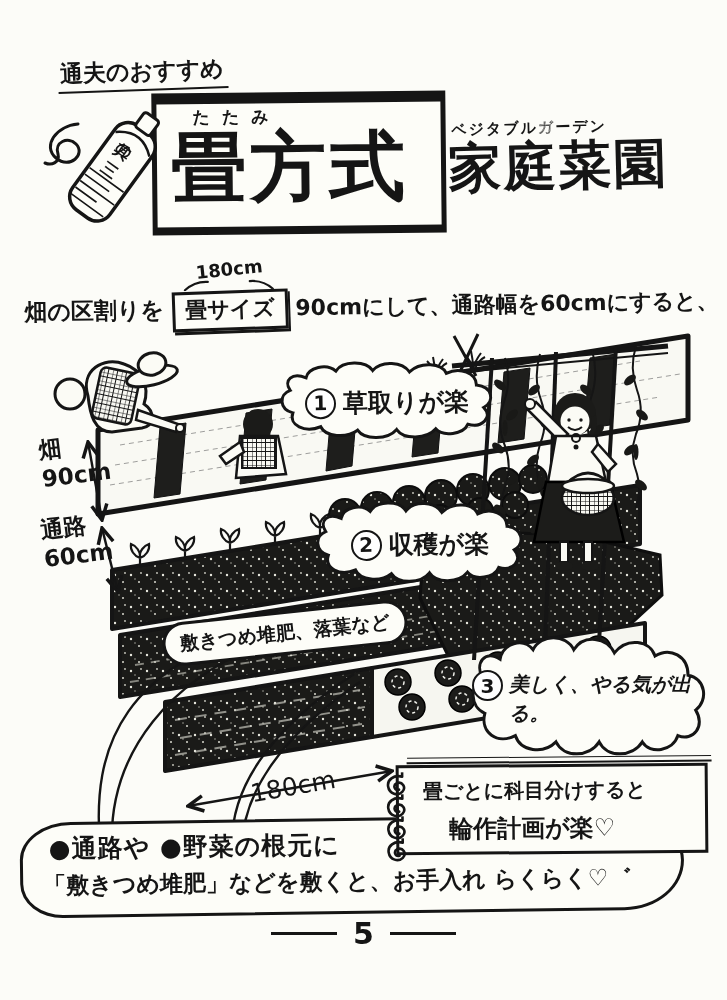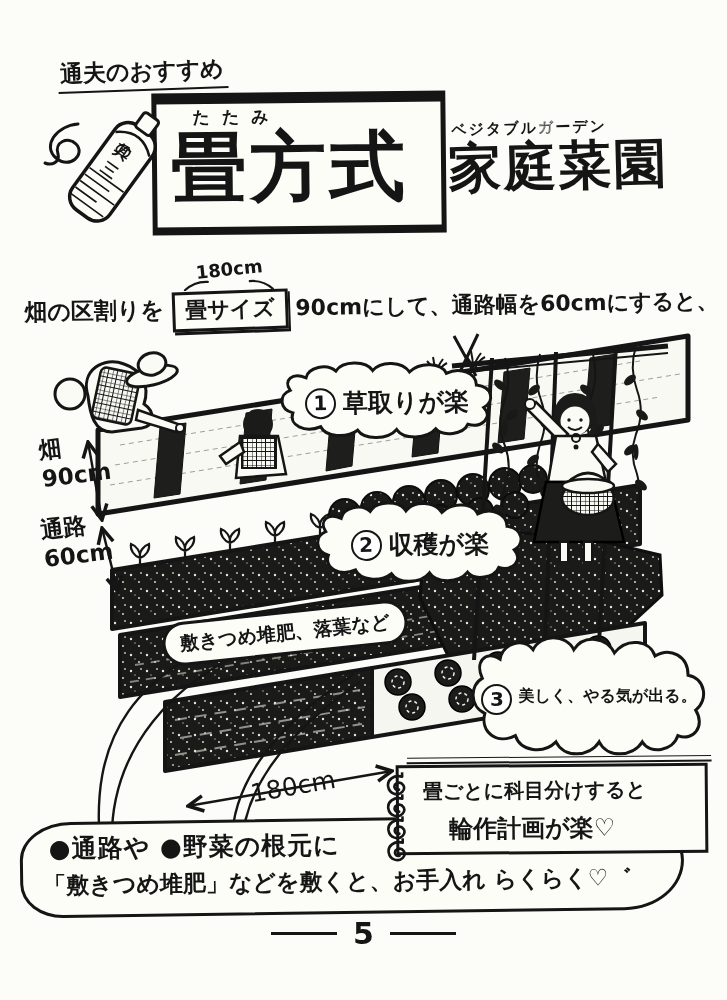--- a/index.html
+++ b/index.html
@@ -43,21 +43,21 @@
   .cloud { z-index:4; display:flex; align-items:center; justify-content:center; gap:7px; }
   .cloud svg.cloud-bg { position:absolute; inset:-8px; width:calc(100% + 16px);
     height:calc(100% + 16px); overflow:visible; }
   .cloud .ct { position:relative; font-size:25px; font-weight:bold; }
   .cnum { position:relative; display:inline-flex; width:31px; height:31px; border:2.5px solid #151515;
     border-radius:50%; align-items:center; justify-content:center; font-size:20px; font-weight:bold;
     background:#fff; flex:none; }
   .b1 { left:280px; top:370px; width:214px; height:64px; transform:rotate(-1deg); }
   .b2 { left:316px; top:510px; width:208px; height:68px; transform:rotate(-1deg); }
   .b3 { left:470px; top:645px; width:238px; height:108px; }
-  .b3 .ct { font-size:16px; line-height:1.45; }
+  .b3 .ct { font-size:20px; line-height:1.45;font-style:italic; }
   .b3-inner { position:relative; display:flex; align-items:flex-start; gap:6px; padding:4px 2px; }
 
   
   .dim { z-index:3; font-size:23px; font-weight:bold; line-height:1.25; transform:rotate(-7deg); }
   .dim-field { left:40px; top:432px; }
   .dim-path  { left:42px; top:512px; }
   .dim-width { left:250px; top:772px; font-size:25px; transform:rotate(-10deg); z-index:3; }
 
   
   .mulch { left:162px; top:611px; width:246px; height:44px; background:#fdfdf8;

